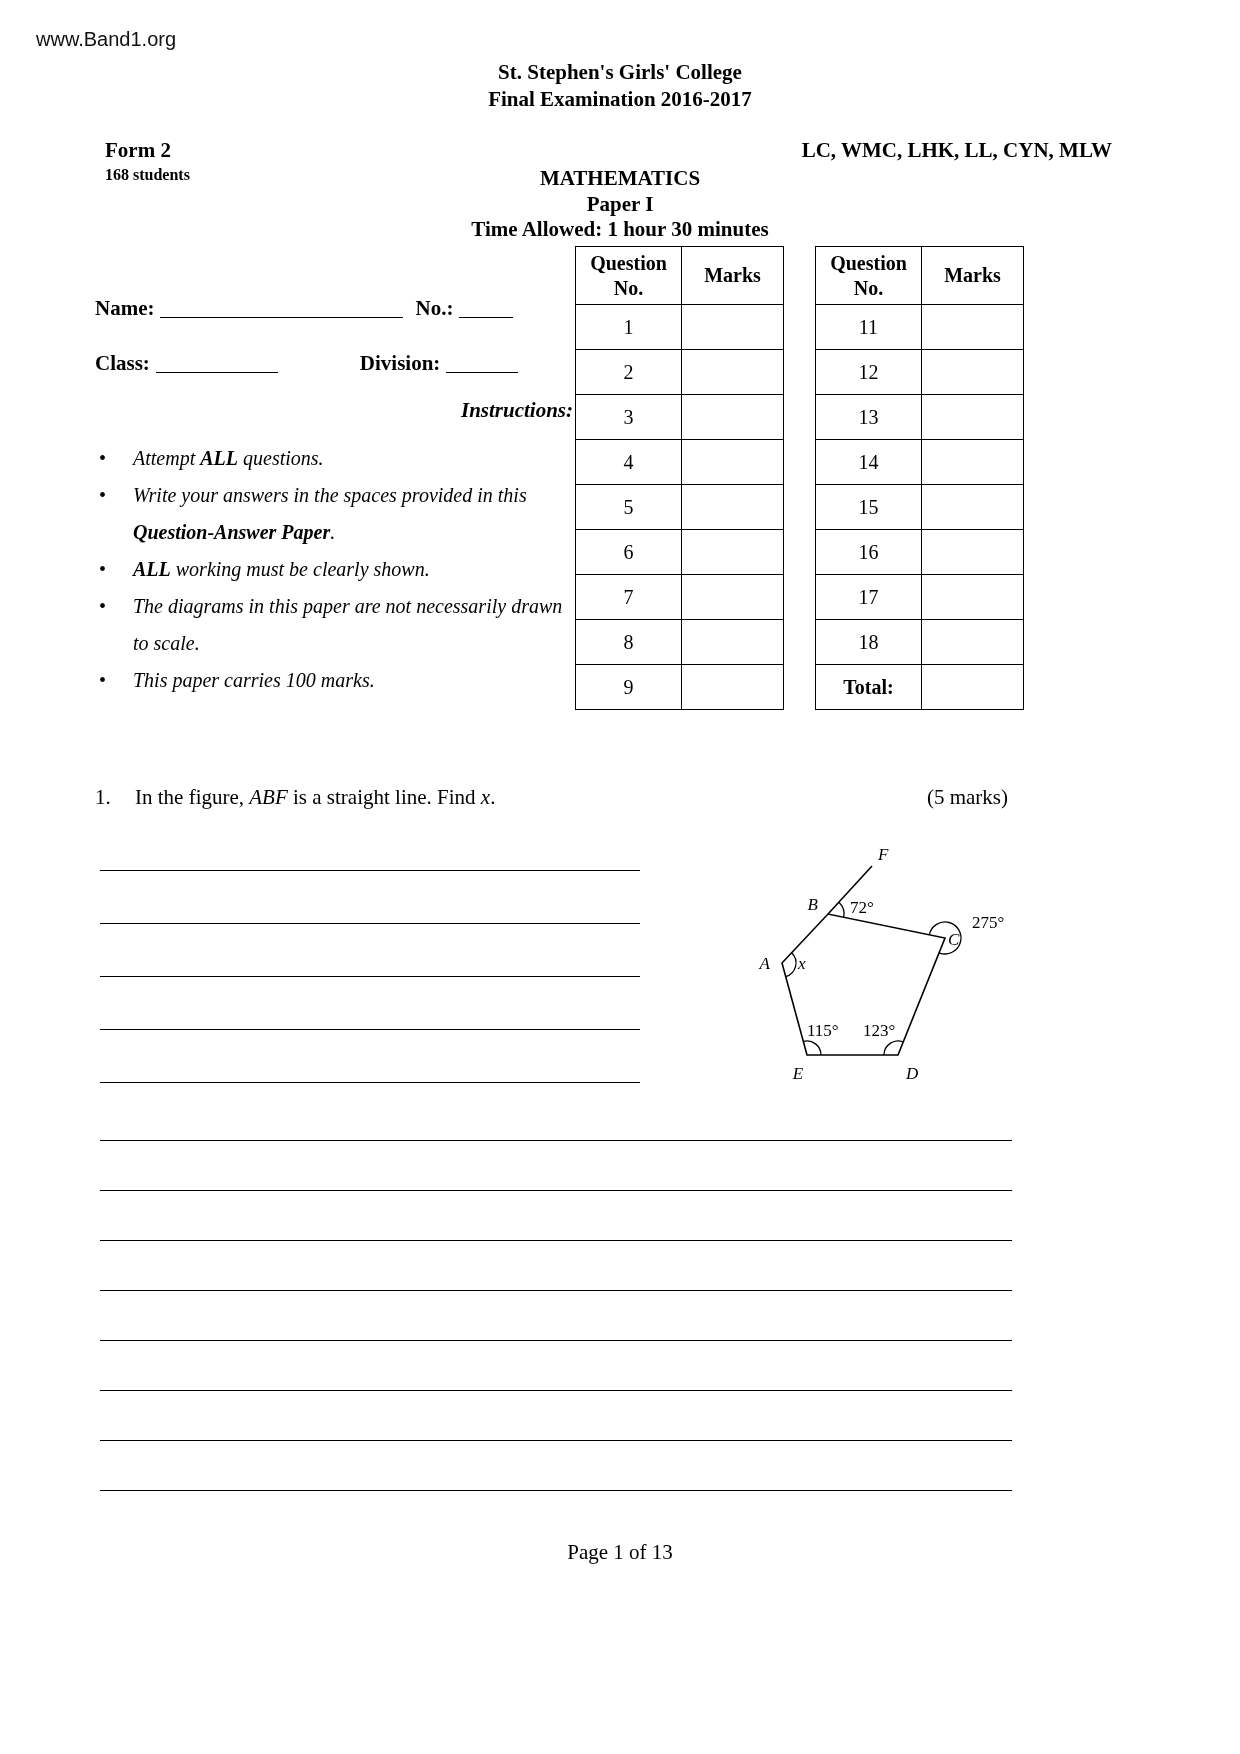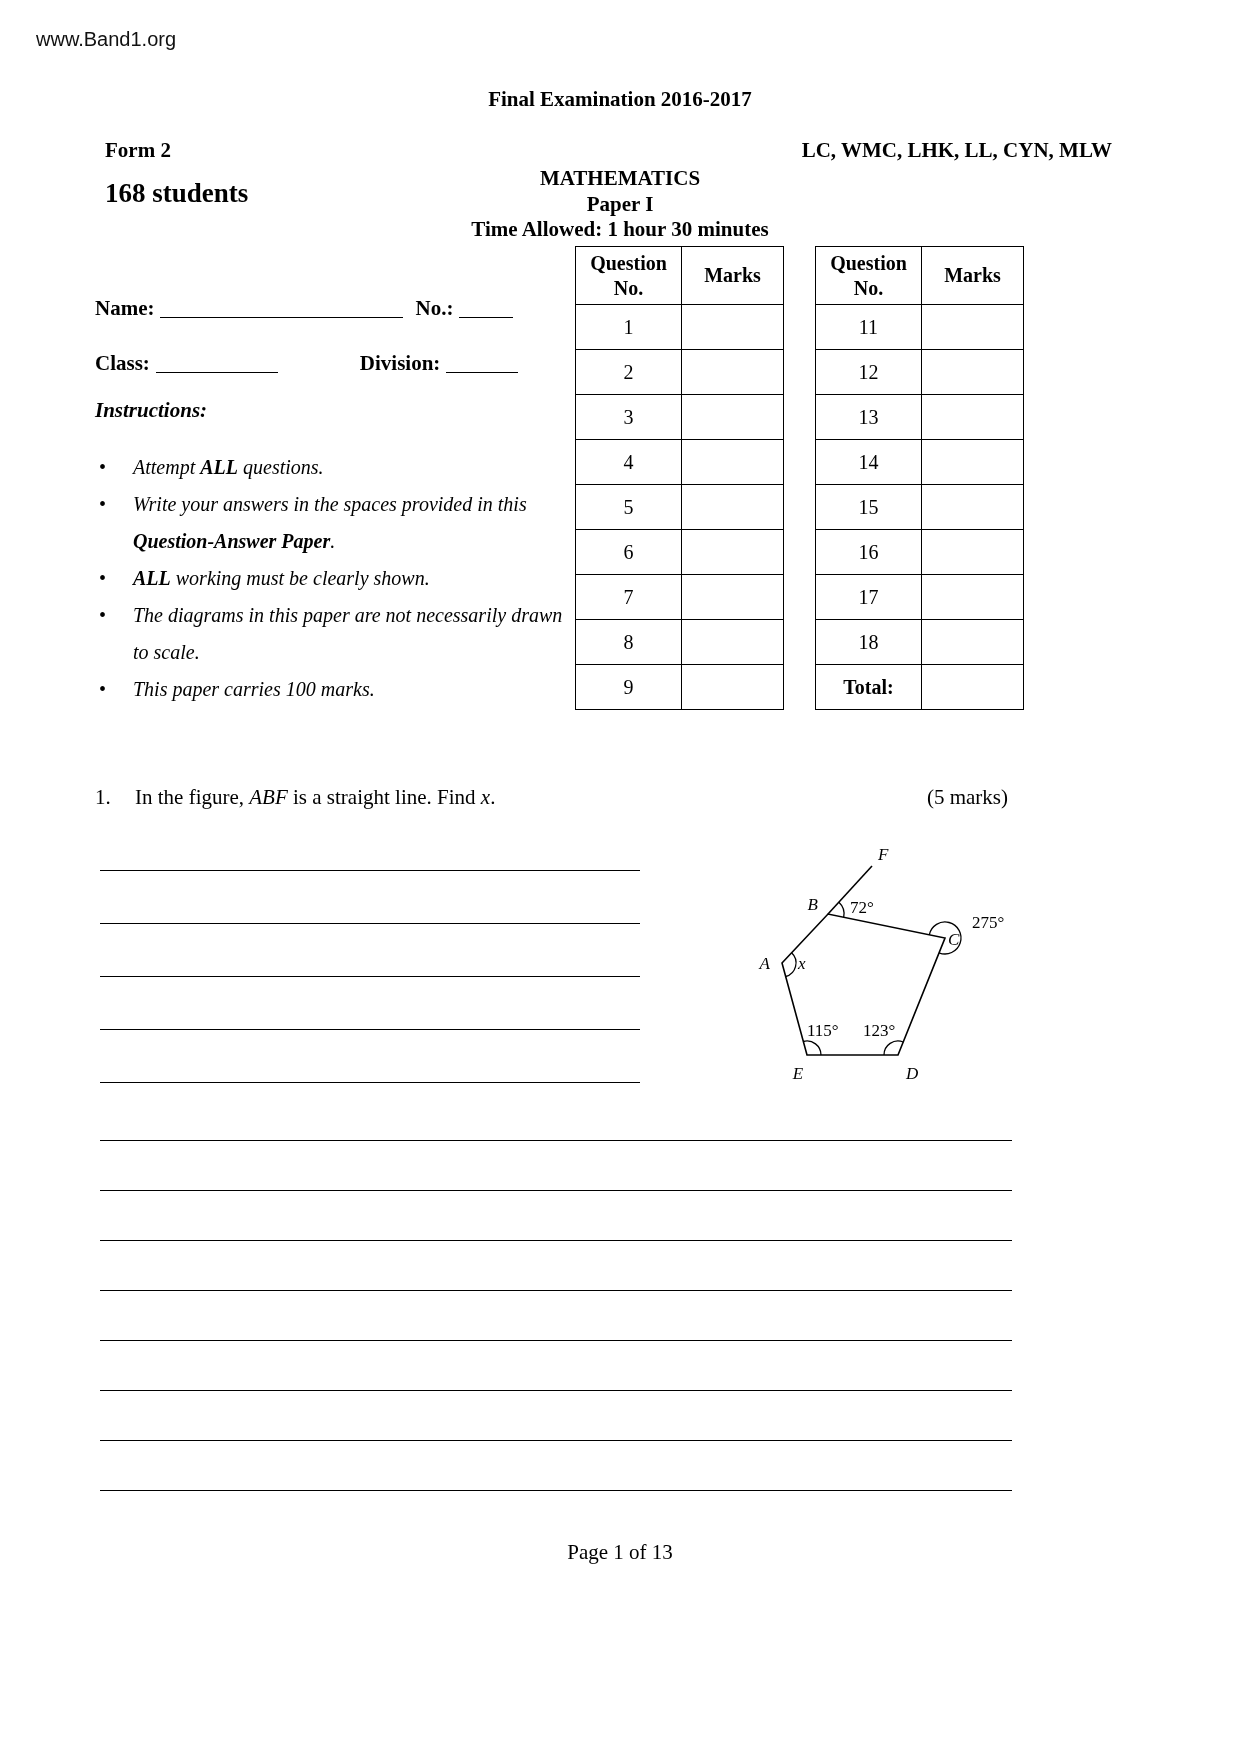--- a/index.html
+++ b/index.html
@@ -10,21 +10,21 @@
   }
   .watermark {
     position:absolute; left:36px; top:28px;
     font-family:Liberation Sans, sans-serif; font-size:20px; color:#111;
   }
   .centered { position:absolute; left:0; width:100%; text-align:center; }
   .school { top:60px; font-size:21px; font-weight:bold; }
   .exam-title { top:87px; font-size:21px; font-weight:bold; }
   .form-label { position:absolute; left:105px; top:138px; font-size:21px; font-weight:bold; }
   .teacher-codes { position:absolute; right:128px; top:138px; font-size:21px; font-weight:bold; }
-  .students { position:absolute; left:105px; top:178px; font-size:27px; font-weight:bold; }
+  .students { position:absolute; left:105px; top:166px; font-size:16px; font-weight:bold; }
   .subject { top:166px; font-size:21px; font-weight:bold; }
   .paper { top:192px; font-size:21px; font-weight:bold; }
   .time-allowed { top:217px; font-size:21px; font-weight:bold; }
 
   table.marks-table { position:absolute; border-collapse:collapse; table-layout:fixed; }
   table.marks-table td { border:1.6px solid #000; text-align:center; font-size:20px; vertical-align:middle; }
   table.marks-table td.qcol { width:106px; }
   table.marks-table td.mcol { width:102px; }
   table.marks-table tr.head td { height:58px; font-weight:bold; }
   table.marks-table tr.row td { height:45px; }
@@ -38,21 +38,21 @@
   .flabel { font-weight:bold; }
   .blank { display:inline-block; border-bottom:1.6px solid #000; height:20px; vertical-align:-3px; }
   .blank-name { width:243px; margin-left:6px; }
   .blank-no { width:54px; margin-left:6px; }
   .no-group { margin-left:12px; }
   .blank-class { width:122px; margin-left:6px; }
   .division-group { margin-left:82px; }
   .blank-division { width:72px; margin-left:6px; }
 
   .instructions { position:absolute; left:95px; top:398px; width:478px; }
-  .inst-title { font-size:21px; font-weight:bold; font-style:italic; margin-bottom:26px; }
+  .inst-title { font-size:21px; font-weight:bold; font-style:italic; margin-bottom:17px;text-align:right; }
   .inst-list { list-style:none; }
   .inst-list li { position:relative; padding-left:38px; font-size:20px; font-style:italic; line-height:37px; }
   .inst-list li::before { content:"\2022"; position:absolute; left:4px; top:0; font-style:normal; font-size:20px; }
   .bi { font-weight:bold; }
 
   .q1-row { position:absolute; left:95px; top:785px; width:913px; display:flex; font-size:21px; }
   .q1-number { width:40px; }
   .q1-text { flex:1; }
   .q1-marks { text-align:center;margin-left:10px; }
   .it { font-style:italic; }
@@ -67,20 +67,21 @@
 
   .footer { top:1540px; font-size:21px; }
 </style>
 </head>
 <body>
 
 <div class="page">
 
   <div class="watermark">www.Band1.org</div>
 
+  <div class="centered school">St. Stephen's Girls' College</div>
   <div class="centered exam-title">Final Examination 2016-2017</div>
   <div class="form-label">Form 2</div>
   <div class="teacher-codes">LC, WMC, LHK, LL, CYN, MLW</div>
   <div class="students">168 students</div>
   <div class="centered subject">MATHEMATICS</div>
   <div class="centered paper">Paper I</div>
   <div class="centered time-allowed">Time Allowed: 1 hour 30 minutes</div>
 
   <table class="marks-table left-table">
     <tbody>

